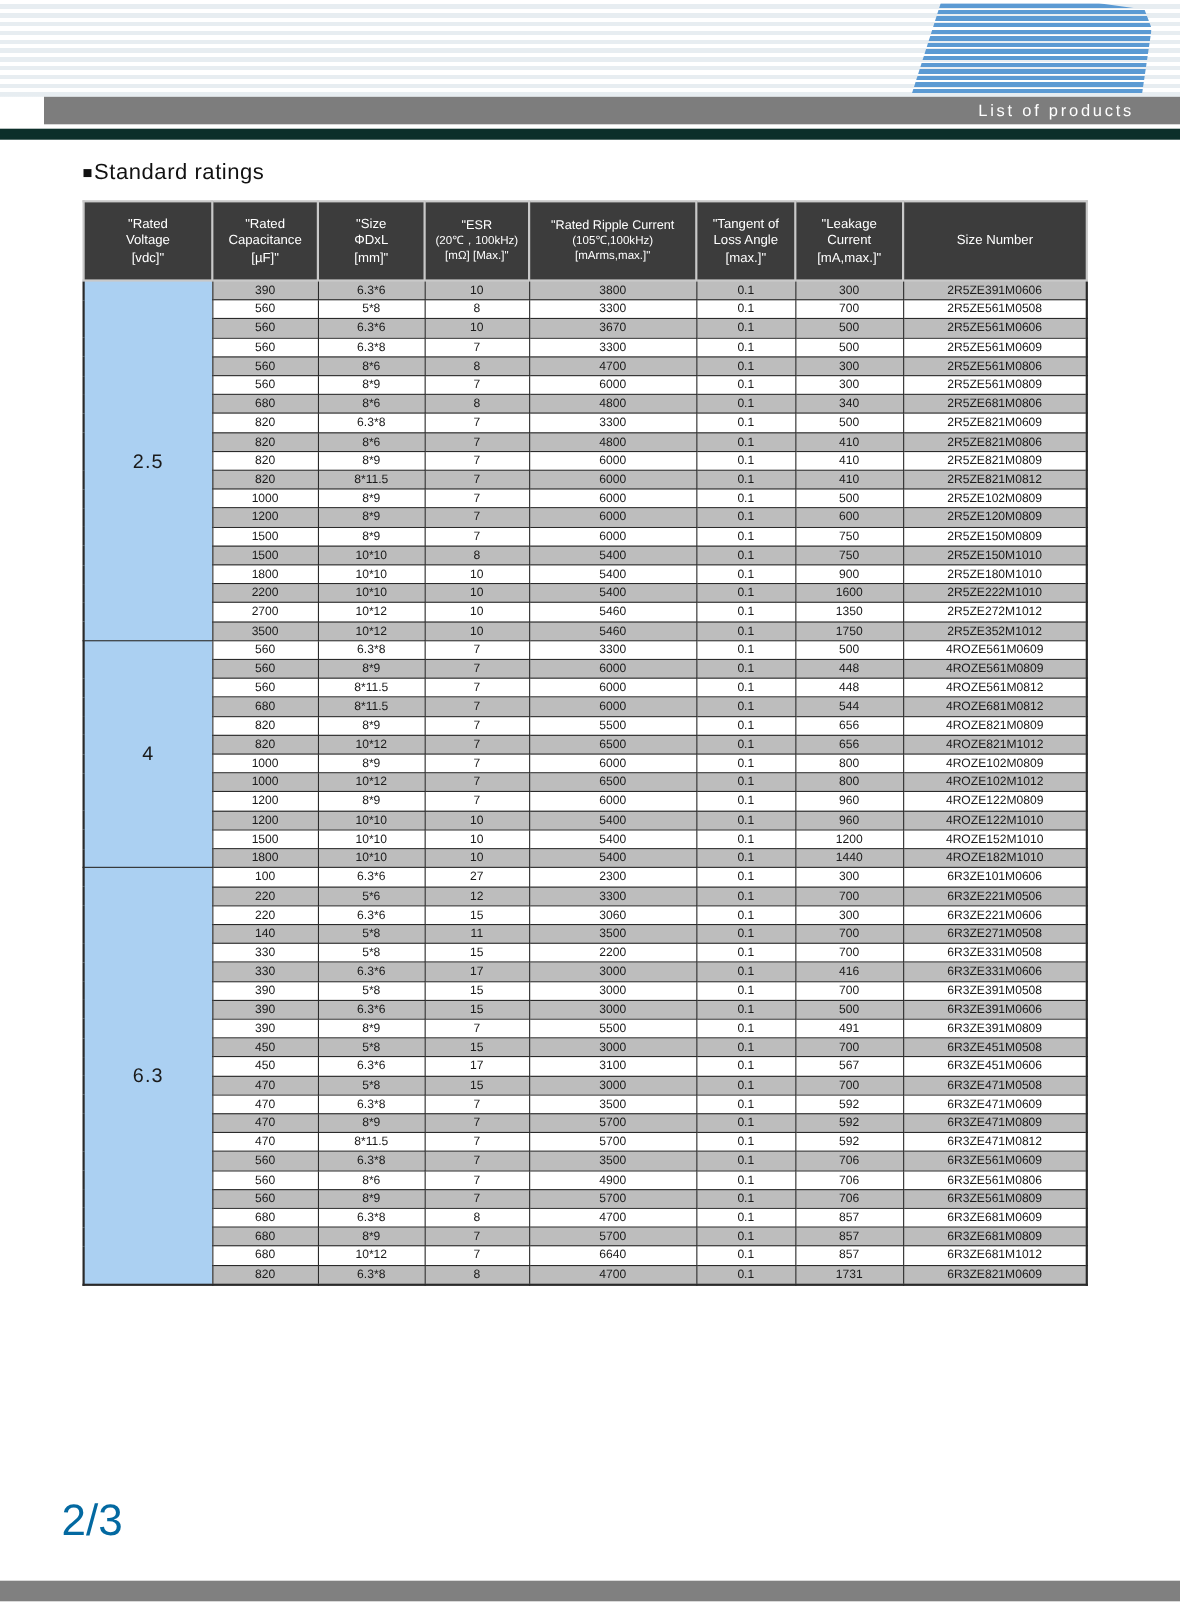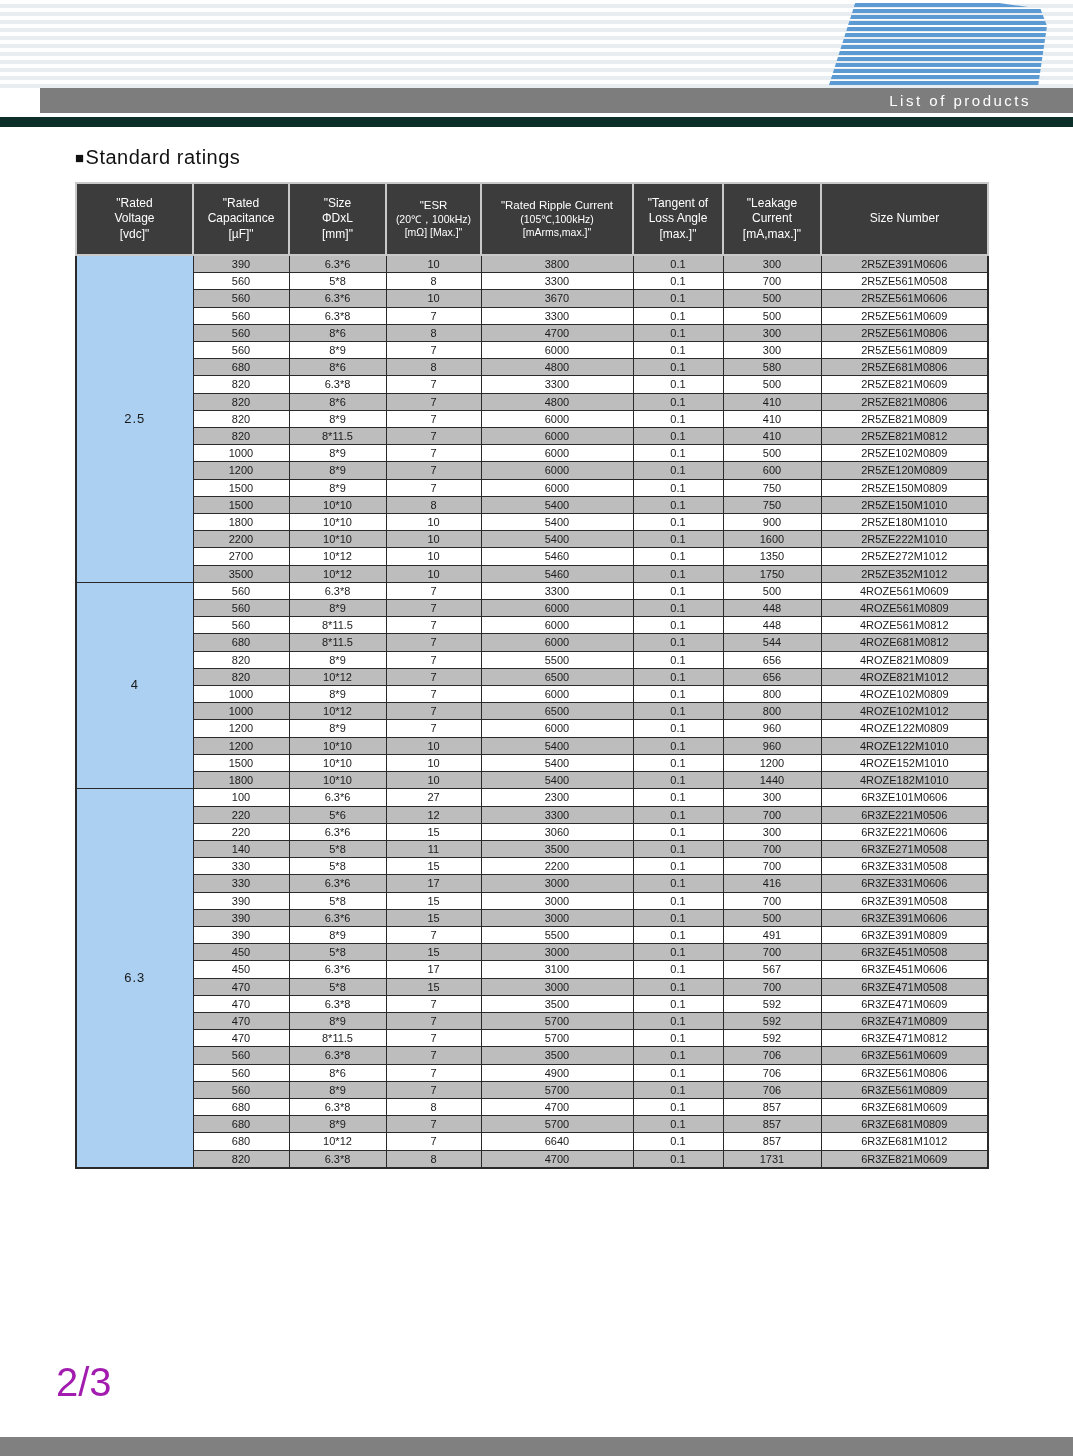--- a/index.html
+++ b/index.html
@@ -49,26 +49,26 @@
   .ratings-table thead th.col-esr div:first-child,
   .ratings-table thead th.col-ripple div:first-child{font-size:11.5px;}
   .ratings-table tbody td{
     border:1px solid #2a2a2a;text-align:center;font-size:11px;
     height:16.2px;line-height:16.2px;padding:0;white-space:nowrap;
     color:#1a1a1a;
   }
   .ratings-table tbody tr.shaded td{background:#bdbdbd;}
   .ratings-table tbody tr.plain td{background:#ffffff;}
   .ratings-table tbody td.voltage-cell{
-    background:#abd0f2 !important;font-size:13px;letter-spacing:1px;
+    background:#abd0f2 !important;font-size:18px;letter-spacing:1px;
     vertical-align:middle;
   }
   
   .page-number{
-    position:absolute;left:56px;top:1360px;font-size:40px;color:#a21caf;
+    position:absolute;left:56px;top:1360px;font-size:40px;color:#0369a1;
   }
   .footer-bar{
     position:absolute;left:0;top:1437px;width:1073px;height:19px;background:#808080;
   }
 </style>
 </head>
 <body>
 
 <div class="top-stripes"></div>
 <div class="logo-stripes"></div>
@@ -190,21 +190,21 @@
         <td>0.1</td>
         <td>300</td>
         <td>2R5ZE561M0809</td>
       </tr>
       <tr class="shaded">
         <td>680</td>
         <td>8*6</td>
         <td>8</td>
         <td>4800</td>
         <td>0.1</td>
-        <td>580</td>
+        <td>340</td>
         <td>2R5ZE681M0806</td>
       </tr>
       <tr class="plain">
         <td>820</td>
         <td>6.3*8</td>
         <td>7</td>
         <td>3300</td>
         <td>0.1</td>
         <td>500</td>
         <td>2R5ZE821M0609</td>

